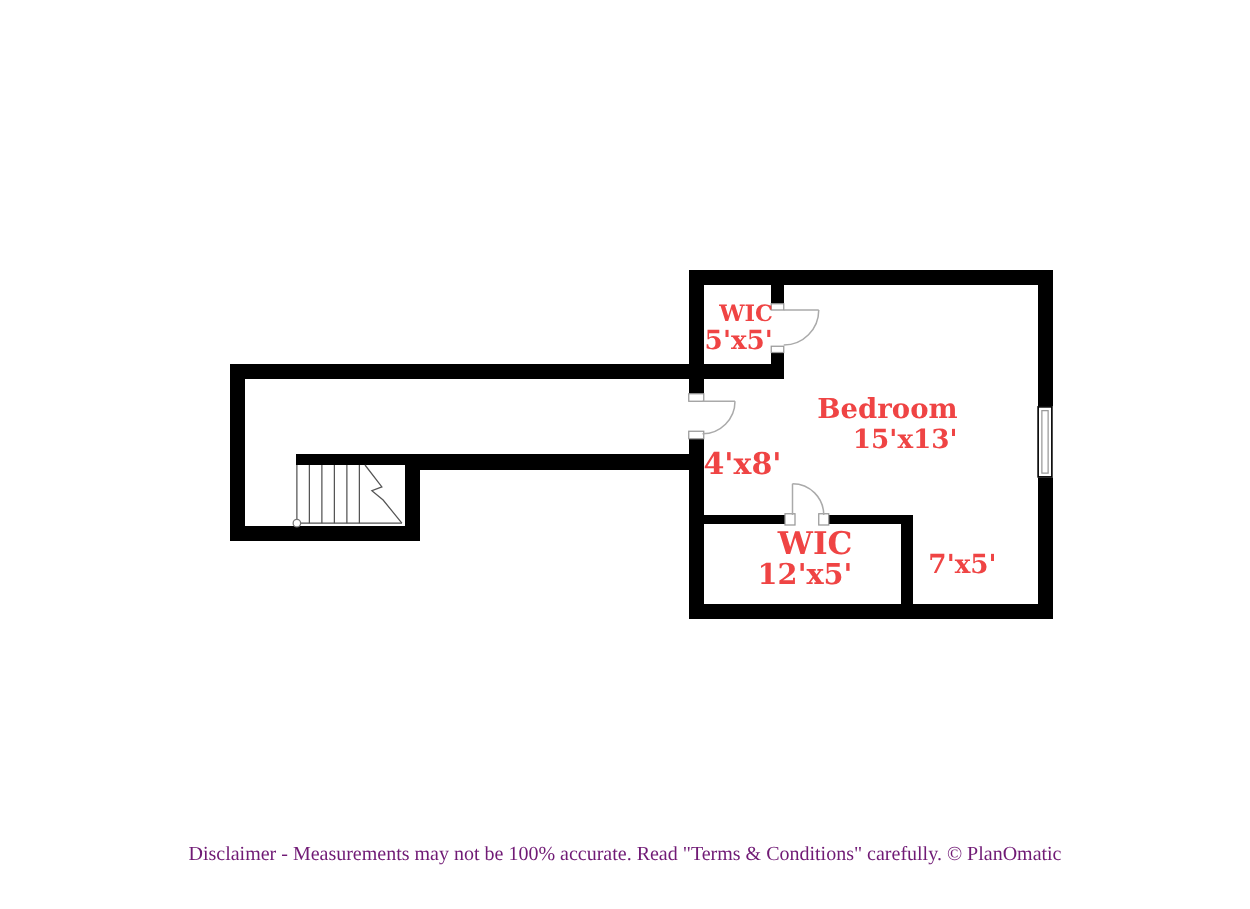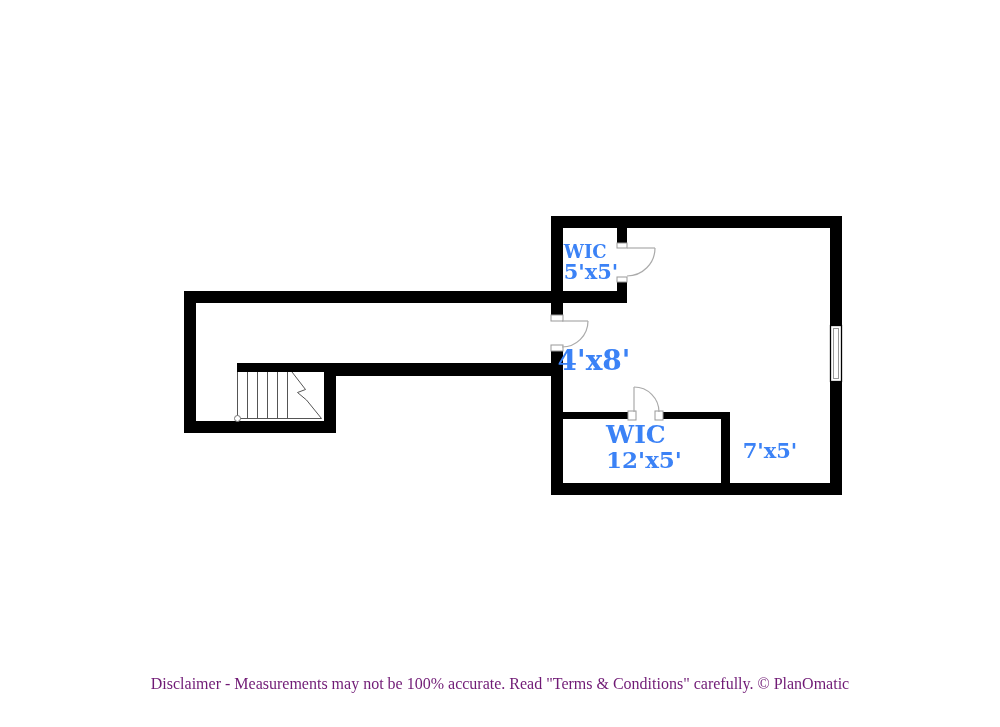--- a/index.html
+++ b/index.html
@@ -11,36 +11,36 @@
     background: #ffffff;
     overflow: hidden;
     font-family: "Liberation Serif", "DejaVu Serif", serif;
   }
   .plan-svg {
     position: absolute; left: 0; top: 0;
   }
   .room-label {
     position: absolute;
     transform: translateX(-50%);
-    text-align: left;
-    color: #3b82f6;
+    text-align: right;
+    color: #ef4444;
     font-family: "DejaVu Serif", "Liberation Serif", serif;
     font-weight: 700;
     line-height: 1.08;
     white-space: nowrap;
   }
   .room-label .name-line, .room-label .dims-line { display: block; }
 
   .lbl-wic5        { left: 591px; top: 242px; font-size: 18px; }
   .lbl-wic5 .dims-line { font-size: 21px; }
 
   .lbl-bedroom     { left: 710px; top: 316px; font-size: 22px; }
   .lbl-bedroom .dims-line { font-size: 21px; }
 
-  .lbl-hall        { left: 594px; top: 346px; font-size: 28px; }
+  .lbl-hall        { left: 594px; top: 358px; font-size: 24px; }
 
   .lbl-wic12       { left: 644px; top: 421px; font-size: 25px; }
   .lbl-wic12 .dims-line { font-size: 23px; }
 
   .lbl-side        { left: 770px; top: 440px; font-size: 21px; }
 
   .footer-disclaimer {
     position: absolute;
     left: 0; right: 0; top: 675px;
     text-align: center;
@@ -124,20 +124,24 @@
       <path d="M292,372 L305.5,389.5 L297.5,392.5 L306.5,400 L321.5,418.5"></path>
       <circle cx="237.5" cy="418.5" r="3" fill="#ffffff" stroke="#777777"></circle>
     </g>
   </svg>
 
   <div class="room-label lbl-wic5">
     <span class="name-line">WIC</span>
     <span class="dims-line">5'x5'</span>
   </div>
 
+  <div class="room-label lbl-bedroom">
+    <span class="name-line">Bedroom</span>
+    <span class="dims-line">15'x13'</span>
+  </div>
 
   <div class="room-label lbl-hall">
     <span class="dims-line">4'x8'</span>
   </div>
 
   <div class="room-label lbl-wic12">
     <span class="name-line">WIC</span>
     <span class="dims-line">12'x5'</span>
   </div>
 

